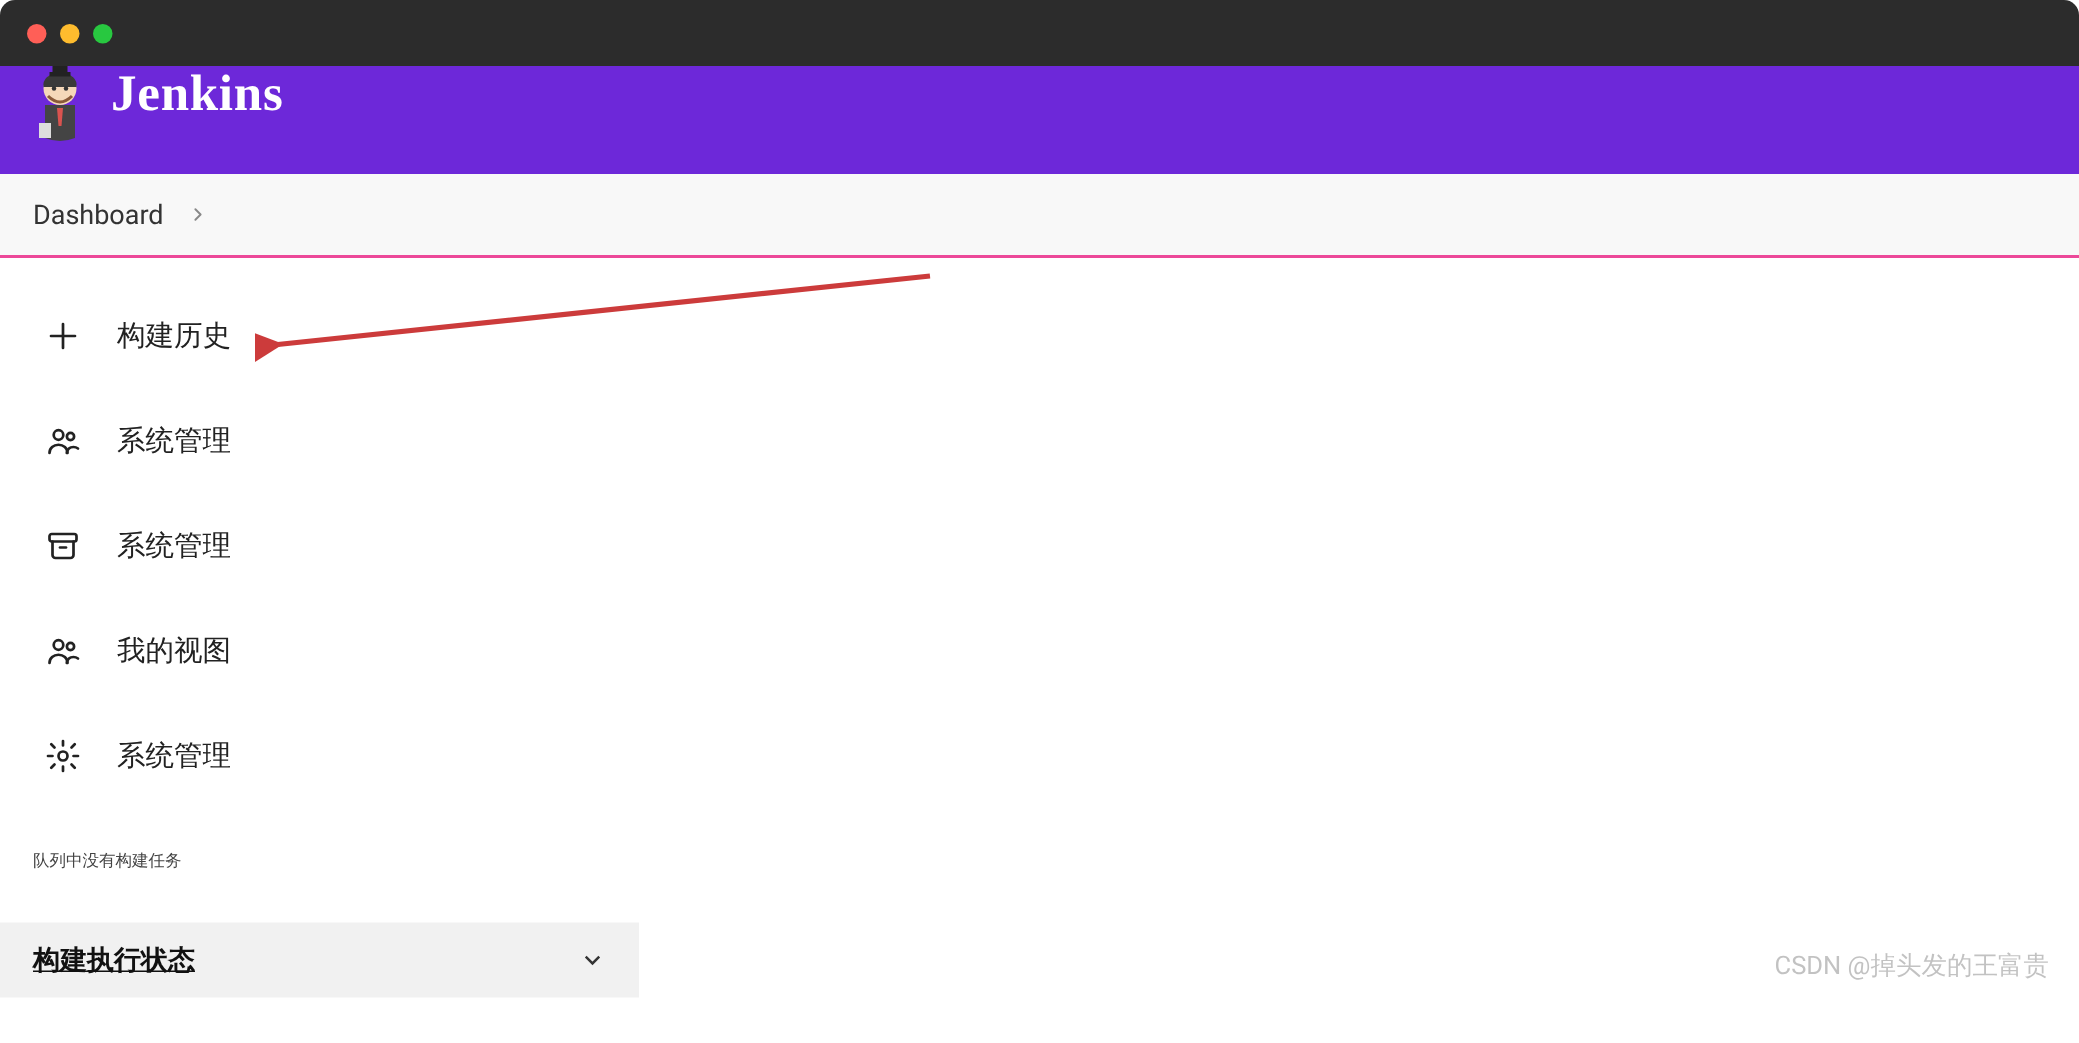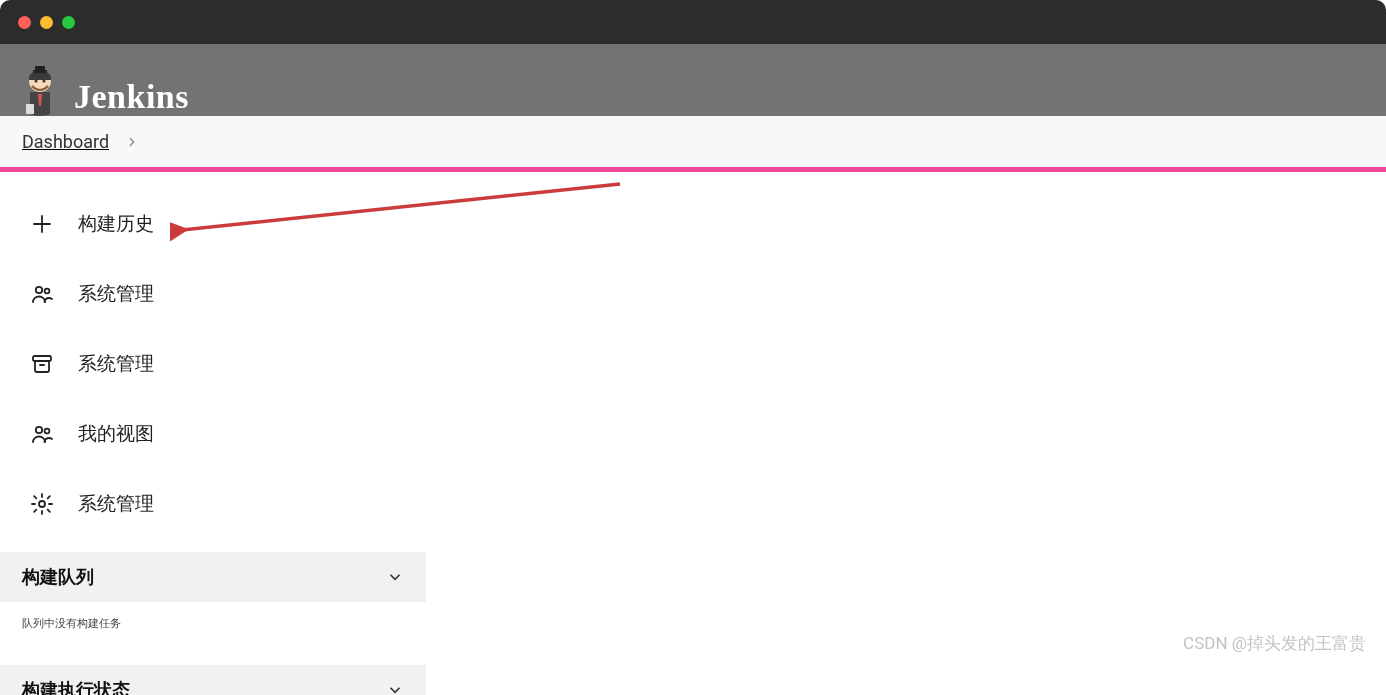--- a/index.html
+++ b/index.html
@@ -4,25 +4,25 @@
 <style>
 * { margin: 0; padding: 0; box-sizing: border-box; font-family: -apple-system, BlinkMacSystemFont, "Segoe UI", Roboto, "Helvetica Neue", Arial, sans-serif; }
 body { background: #fff; width: 1386px; height: 695px; overflow: hidden; position: relative; }
 
 .titlebar { background: #2c2c2c; height: 44px; display: flex; align-items: center; padding-left: 18px; gap: 9px; border-top-left-radius: 10px; border-top-right-radius: 10px; }
 .tl-btn { width: 13px; height: 13px; border-radius: 50%; }
 .tl-close { background: #ff5f57; }
 .tl-min { background: #febc2e; }
 .tl-max { background: #28c840; }
 
-.header { background: #737373; height: 72px; display: flex; align-items: flex-end; padding: 0 20px; gap: 14px; }
+.header { background: #6d28d9; height: 72px; display: flex; align-items: flex-start; padding: 0 20px; gap: 14px; }
 .logo-wrap { width: 40px; height: 50px; display: flex; align-items: center; justify-content: center; }
 .brand-name { color: #fff; font-size: 34px; font-weight: 800; font-family: Georgia, "Times New Roman", serif; letter-spacing: 0.5px; }
 
-.breadcrumb-bar { background: #f8f8f8; height: 56px; display: flex; align-items: center; padding: 0 22px; border-bottom: 5px solid #ec4899; text-decoration: underline; }
+.breadcrumb-bar { background: #f8f8f8; height: 56px; display: flex; align-items: center; padding: 0 22px; border-bottom: 2px solid #ec4899; }
 .breadcrumb-item { color: #333; font-size: 18px; }
 .breadcrumb-sep { color: #888; margin-left: 16px; display: flex; align-items: center; }
 
 .content-area { display: flex; }
 .sidebar { width: 426px; padding-top: 24px; }
 .nav-list { list-style: none; padding: 0 18px; }
 .nav-item { display: flex; align-items: center; gap: 22px; padding: 14px 10px; cursor: pointer; font-size: 19px; color: #222; border-radius: 6px; }
 .nav-icon { width: 28px; height: 28px; display: flex; align-items: center; justify-content: center; color: #222; }
 .nav-icon svg { width: 24px; height: 24px; stroke: #222; stroke-width: 1.8; fill: none; stroke-linecap: round; stroke-linejoin: round; }
 .nav-item + .nav-item { margin-top: 14px; }
@@ -130,28 +130,20 @@
               <circle cx="12" cy="12" r="3"></circle>
               <path d="M12 2v3M12 19v3M4.2 4.2l2.1 2.1M17.7 17.7l2.1 2.1M2 12h3M19 12h3M4.2 19.8l2.1-2.1M17.7 6.3l2.1-2.1"></path>
             </svg>
         </span>
         <span>系统管理</span>
       </li>
 
     </ul>
 
     <div class="panel">
-      <div class="panel-header">
-        <span class="panel-title">构建队列</span>
-        <span class="panel-chev">
-          <svg viewBox="0 0 24 24">
-              <path d="M6 9l6 6 6-6"></path>
-            </svg>
-        </span>
-      </div>
       <div class="panel-body">
         <span>队列中没有构建任务</span>
       </div>
     </div>
 
     <div class="panel">
       <div class="panel-header">
         <span class="panel-title panel-title-link">构建执行状态</span>
         <span class="panel-chev">
           <svg viewBox="0 0 24 24">

